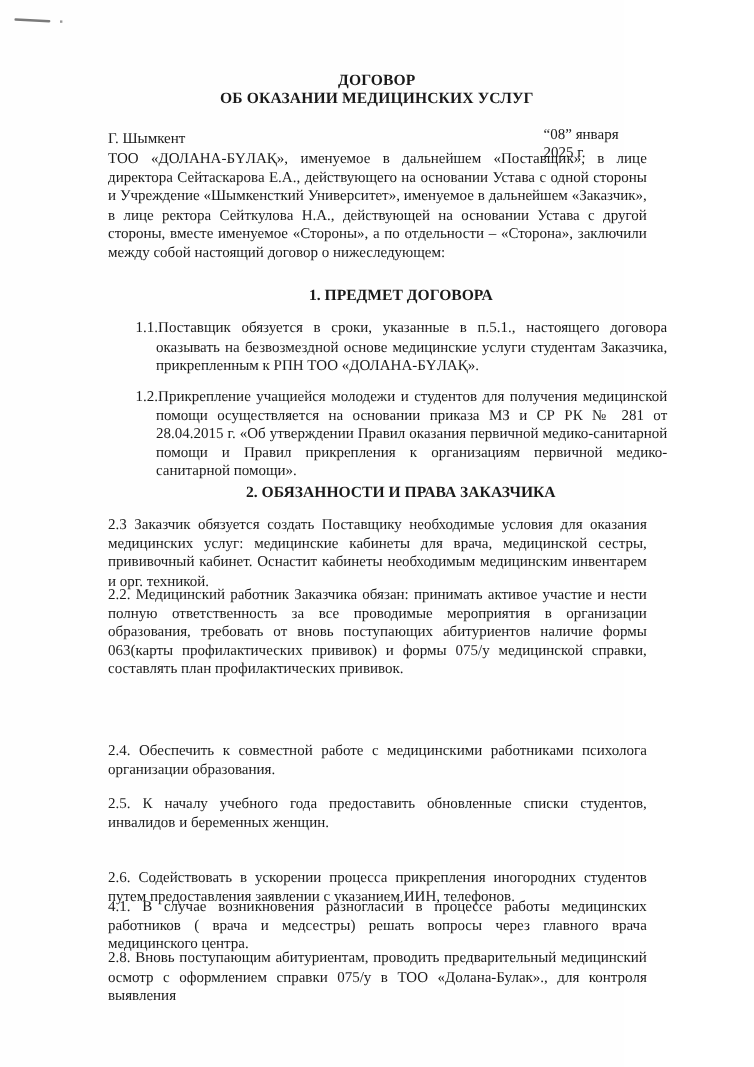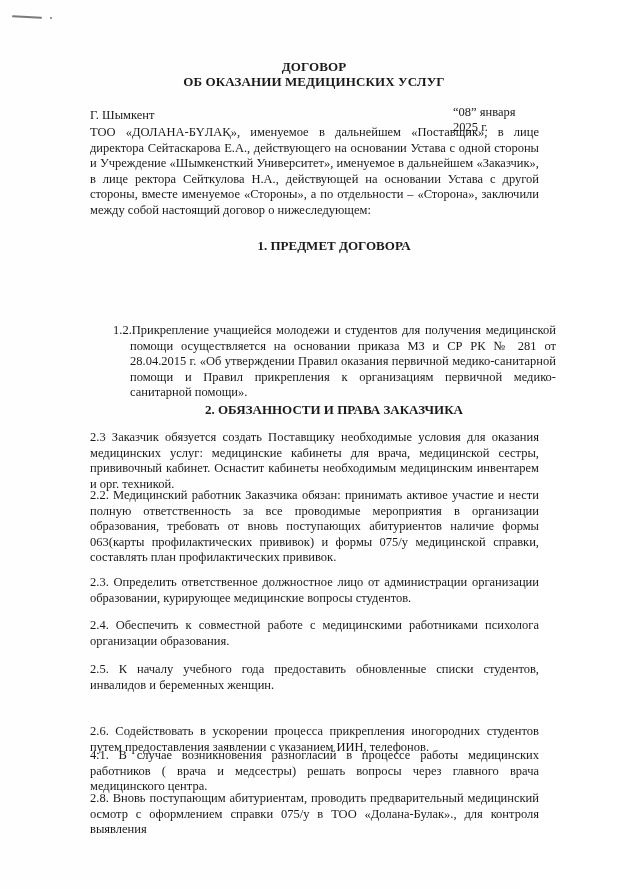--- a/index.html
+++ b/index.html
@@ -52,24 +52,24 @@
 
   <div class="title t1">ДОГОВОР</div>
   <div class="title t2">ОБ ОКАЗАНИИ МЕДИЦИНСКИХ УСЛУГ</div>
 
   <div class="city">Г. Шымкент</div>
   <div class="date">“08” января 2025 г.</div>
 
   <div class="para intro">ТОО «ДОЛАНА-БҮЛАҚ», именуемое в дальнейшем «Поставщик», в лице директора Сейтаскарова Е.А., действующего на основании  Устава с одной стороны и Учреждение «Шымкенсткий Университет», именуемое в дальнейшем «Заказчик», в лице ректора Сейткулова Н.А., действующей на основании Устава с другой стороны, вместе именуемое «Стороны», а по отдельности – «Сторона», заключили между собой настоящий договор о нижеследующем:</div>
 
   <div class="h h1">1.  ПРЕДМЕТ ДОГОВОРА</div>
+  <div class="para item1 p11">1.1.Поставщик обязуется в сроки, указанные в п.5.1., настоящего договора оказывать на безвозмездной основе медицинские услуги студентам Заказчика, прикрепленным к РПН ТОО «ДОЛАНА-БҮЛАҚ».</div>
   <div class="para item1 p12">1.2.Прикрепление учащиейся молодежи и студентов для получения медицинской помощи осуществляется на основании приказа МЗ и СР РК № 281 от 28.04.2015 г. «Об утверждении Правил оказания первичной медико-санитарной помощи и Правил прикрепления к организациям первичной медико-санитарной помощи».</div>
 
   <div class="h h2" style="top:402px;">2.  ОБЯЗАННОСТИ  И  ПРАВА ЗАКАЗЧИКА</div>
   <div class="para p2 p21">2.3 Заказчик обязуется создать Поставщику необходимые условия для оказания медицинских услуг: медицинские кабинеты для врача, медицинской сестры, прививочный кабинет. Оснастит кабинеты необходимым медицинским инвентарем и орг. техникой.</div>
   <div class="para p2 p22">2.2. Медицинский работник Заказчика обязан: принимать активое участие и нести полную ответственность за все проводимые мероприятия в организации образования, требовать от вновь поступающих абитуриентов наличие формы 063(карты профилактических прививок) и формы 075/у медицинской справки, составлять план профилактических прививок.</div>
-  <div class="para p2 p23">2.3. Определить ответственное должностное лицо от администрации организации образовании, курирующее медицинские вопросы студентов.</div>
   <div class="para p2 p24">2.4. Обеспечить к совместной работе с медицинскими работниками психолога организации образования.</div>
   <div class="para p2 p25">2.5. К началу учебного года предоставить обновленные списки студентов, инвалидов и беременных женщин.</div>
   <div class="para p2 p26">2.6. Содействовать в ускорении процесса прикрепления иногородних студентов путем предоставления заявлении с указанием ИИН, телефонов.</div>
   <div class="para p2 p27">4.1. В случае возникновения разногласий в процессе работы медицинских работников ( врача и медсестры) решать вопросы через главного врача медицинского центра.</div>
   <div class="para p2 p28">2.8. Вновь поступающим абитуриентам, проводить предварительный медицинский осмотр с оформлением справки 075/у в ТОО «Долана-Булак»., для контроля выявления</div>
 </div>
 
 </body></html>

